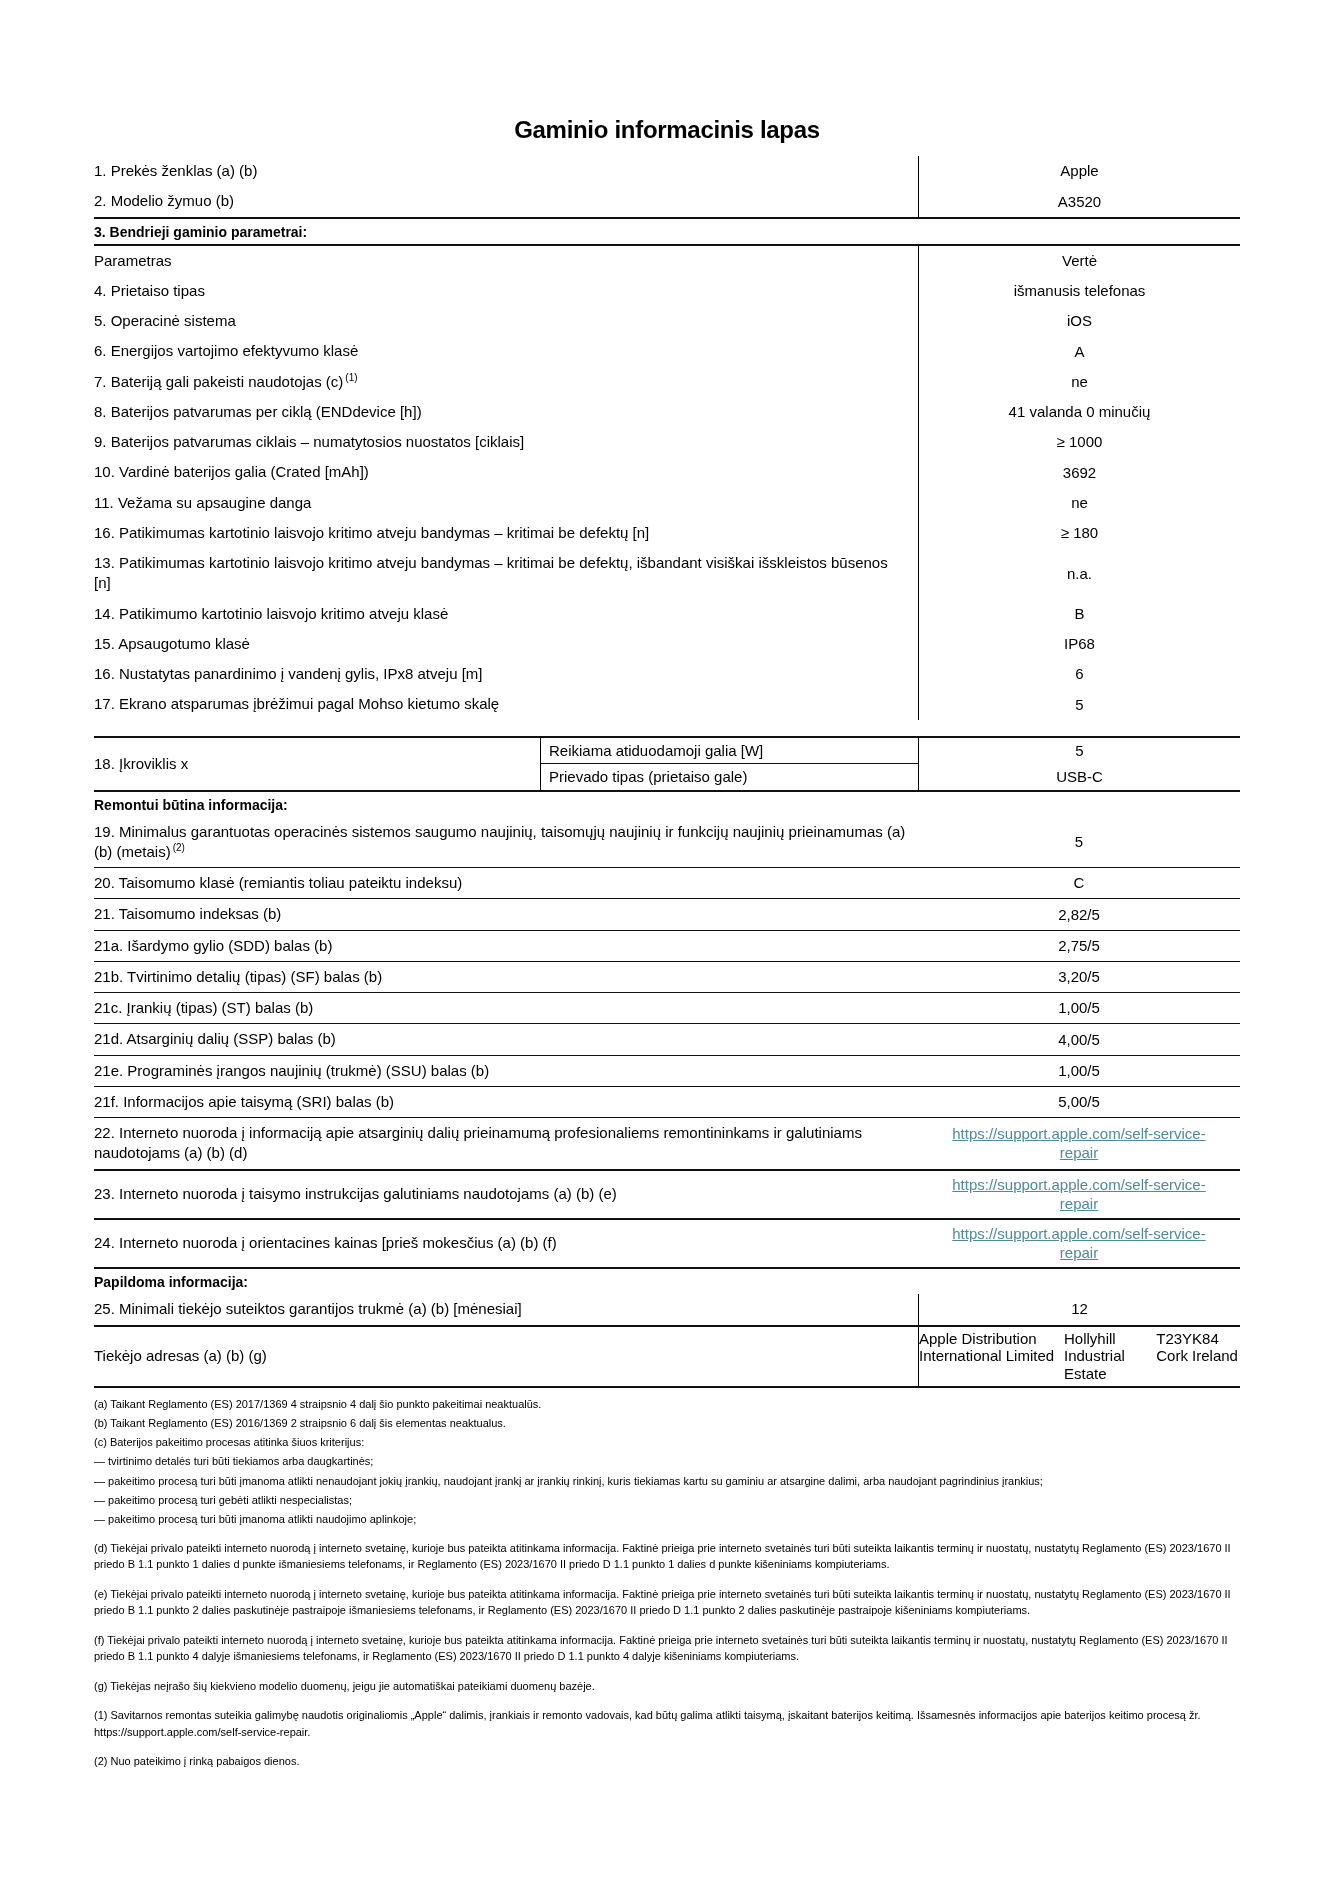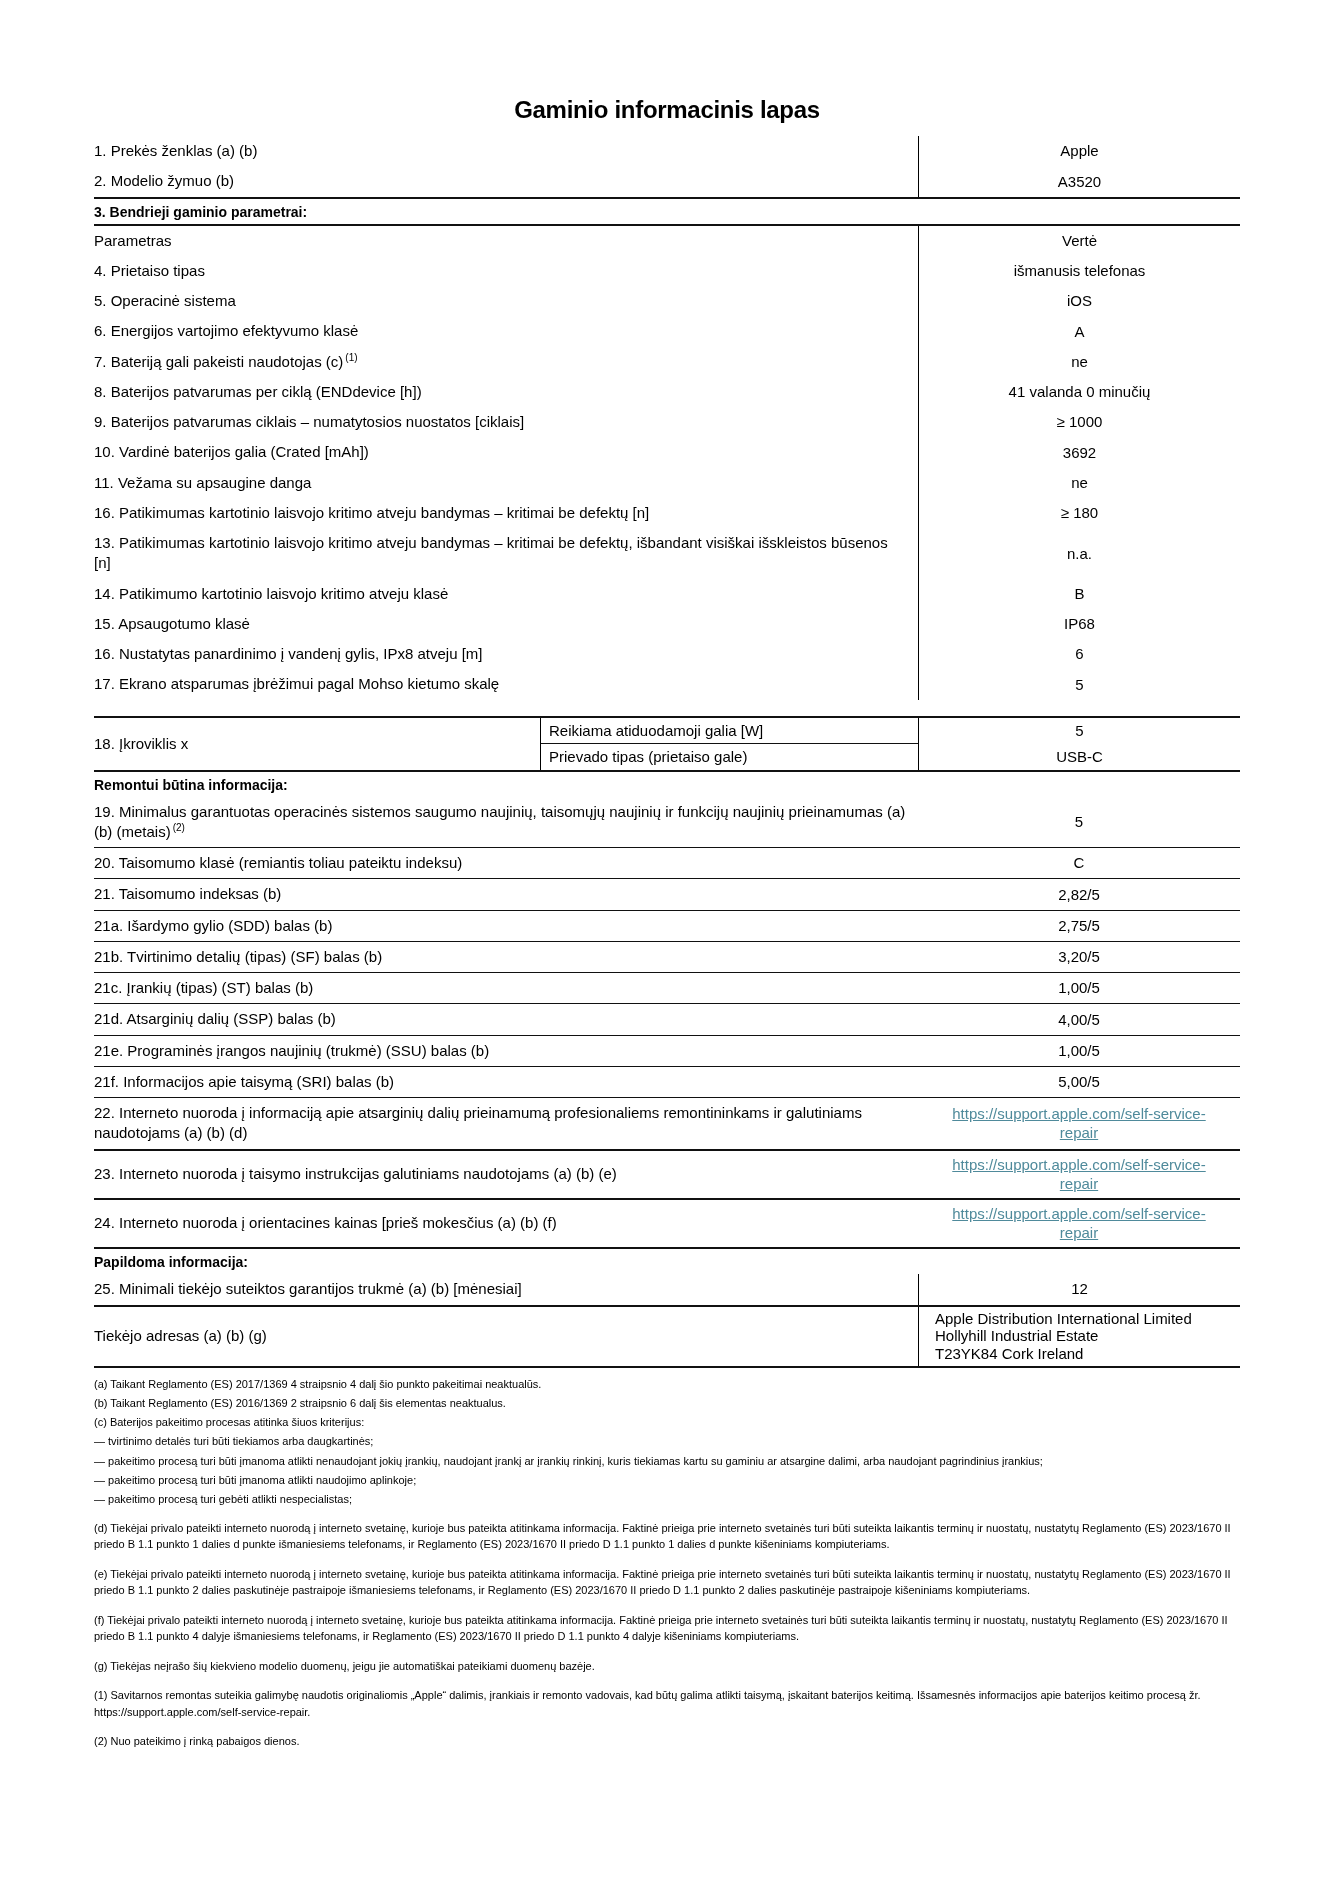--- a/index.html
+++ b/index.html
@@ -5,21 +5,21 @@
   * { box-sizing: border-box; margin: 0; padding: 0; }
   html, body { background: #ffffff; }
   body {
     width: 1328px; height: 1879px;
     font-family: "Liberation Sans", "DejaVu Sans", sans-serif;
     color: #000; overflow: hidden;
   }
   .doc { padding: 96px 88px 0 94px; }
   .title {
     font-size: 24px; font-weight: bold; text-align: center;
-    letter-spacing: -0.3px; margin-bottom: 12px;
+    letter-spacing: -0.3px; margin-bottom: 12px; margin-top: 20px;
   }
   
   .row { display: grid; grid-template-columns: 1fr 322px; font-size: 15px; }
   .lbl { padding: 5px 12px 5px 0; line-height: 1.35; align-self: center; }
   .val {
     display: flex; align-items: center; justify-content: center;
     text-align: center; padding: 4px 20px; line-height: 1.3;
   }
   .val.div { border-left: 1px solid #000; }
   .sec-top .row { min-height: 28px; }
@@ -45,21 +45,21 @@
   .row.sep { border-bottom: 1.5px solid #111; min-height: 30px; }
   .row.sep .val { padding: 5px 8px; }
   .row.tall { min-height: 44px; }
   
   .row.linkrow { border-bottom: 2px solid #111; min-height: 31px; gap: 20px; }
   .row.linkrow.tall2 { min-height: 42px; }
   a.link { text-decoration: underline; cursor: pointer; }
   
   .row.warranty { min-height: 33px; border-bottom: 2px solid #111; }
   .row.supplier { border-bottom: 2px solid #111; min-height: 56px; }
-  .row.supplier .val { flex-direction: column; align-items: flex-start; text-align: left; justify-content: center; padding: 3px 16px; }
+  .row.supplier .val { flex-direction: row; align-items: flex-start; text-align: left; justify-content: center; padding: 3px 0; }
   .row.supplier .val div { line-height: 1.18; }
   
   .footnotes { margin-top: 9px; font-size: 11px; line-height: 1.3; }
   .fn { margin-bottom: 5px; }
   .fnp { margin-top: 13px; margin-bottom: 13px; line-height: 1.5; }
   .fnp.tight { margin-bottom: 6px; }
   sup.sup { font-size: 10px; vertical-align: super; line-height: 0; margin-left: 2px; }
 </style>
 </head>
 <body>
@@ -227,22 +227,22 @@
       <div>T23YK84 Cork Ireland</div>
     </div>
   </div>
 
   <div class="footnotes">
     <div class="fn">(a) Taikant Reglamento (ES) 2017/1369 4 straipsnio 4 dalį šio punkto pakeitimai neaktualūs.</div>
     <div class="fn">(b) Taikant Reglamento (ES) 2016/1369 2 straipsnio 6 dalį šis elementas neaktualus.</div>
     <div class="fn">(c) Baterijos pakeitimo procesas atitinka šiuos kriterijus:</div>
     <div class="fn">— tvirtinimo detalės turi būti tiekiamos arba daugkartinės;</div>
     <div class="fn">— pakeitimo procesą turi būti įmanoma atlikti nenaudojant jokių įrankių, naudojant įrankį ar įrankių rinkinį, kuris tiekiamas kartu su gaminiu ar atsargine dalimi, arba naudojant pagrindinius įrankius;</div>
+    <div class="fn">— pakeitimo procesą turi gebėti atlikti nespecialistas;</div>
     <div class="fn">— pakeitimo procesą turi būti įmanoma atlikti naudojimo aplinkoje;</div>
-    <div class="fn">— pakeitimo procesą turi gebėti atlikti nespecialistas;</div>
     <div class="fnp">(d) Tiekėjai privalo pateikti interneto nuorodą į interneto svetainę, kurioje bus pateikta atitinkama informacija. Faktinė prieiga prie interneto svetainės turi būti suteikta laikantis terminų ir nuostatų, nustatytų Reglamento (ES) 2023/1670 II priedo B 1.1 punkto 1 dalies d punkte išmaniesiems telefonams, ir Reglamento (ES) 2023/1670 II priedo D 1.1 punkto 1 dalies d punkte kišeniniams kompiuteriams.</div>
     <div class="fnp">(e) Tiekėjai privalo pateikti interneto nuorodą į interneto svetainę, kurioje bus pateikta atitinkama informacija. Faktinė prieiga prie interneto svetainės turi būti suteikta laikantis terminų ir nuostatų, nustatytų Reglamento (ES) 2023/1670 II priedo B 1.1 punkto 2 dalies paskutinėje pastraipoje išmaniesiems telefonams, ir Reglamento (ES) 2023/1670 II priedo D 1.1 punkto 2 dalies paskutinėje pastraipoje kišeniniams kompiuteriams.</div>
     <div class="fnp">(f) Tiekėjai privalo pateikti interneto nuorodą į interneto svetainę, kurioje bus pateikta atitinkama informacija. Faktinė prieiga prie interneto svetainės turi būti suteikta laikantis terminų ir nuostatų, nustatytų Reglamento (ES) 2023/1670 II priedo B 1.1 punkto 4 dalyje išmaniesiems telefonams, ir Reglamento (ES) 2023/1670 II priedo D 1.1 punkto 4 dalyje kišeniniams kompiuteriams.</div>
     <div class="fnp tight">(g) Tiekėjas neįrašo šių kiekvieno modelio duomenų, jeigu jie automatiškai pateikiami duomenų bazėje.</div>
     <div class="fnp tight">(1) Savitarnos remontas suteikia galimybę naudotis originaliomis „Apple“ dalimis, įrankiais ir remonto vadovais, kad būtų galima atlikti taisymą, įskaitant baterijos keitimą. Išsamesnės informacijos apie baterijos keitimo procesą žr. https://support.apple.com/self-service-repair.</div>
     <div class="fnp tight">(2) Nuo pateikimo į rinką pabaigos dienos.</div>
   </div>
 
 </div>
 

